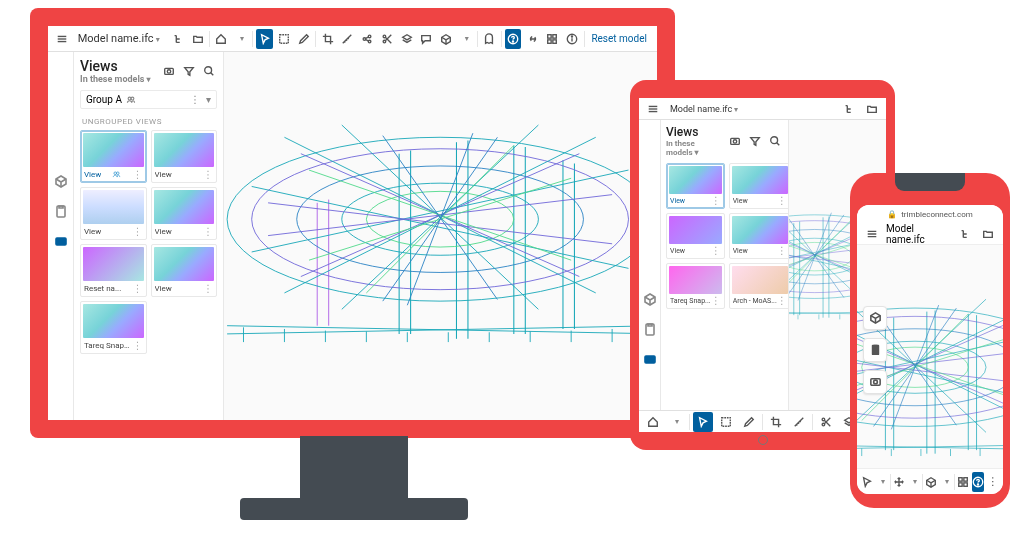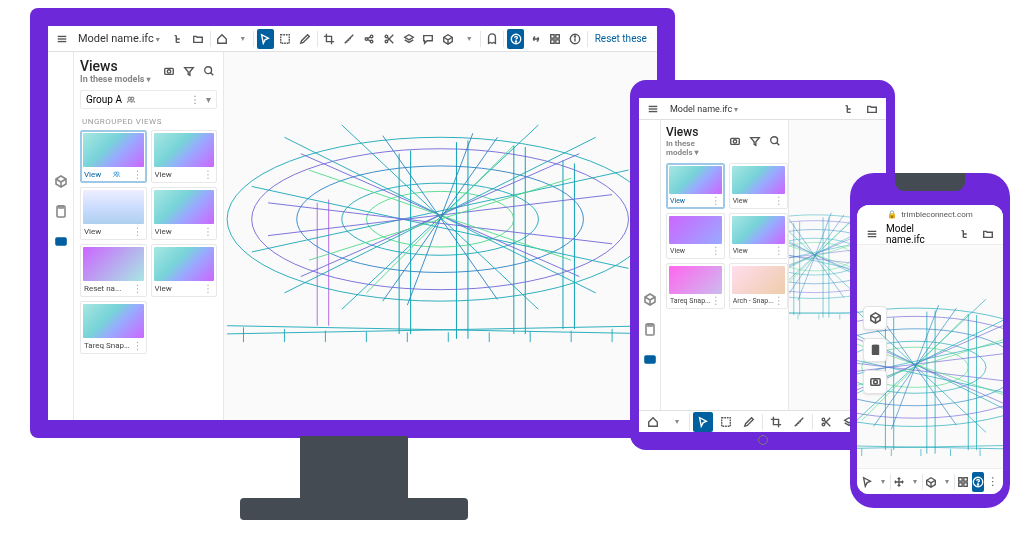--- a/index.html
+++ b/index.html
@@ -1,19 +1,19 @@
 <!DOCTYPE html>
 <html><head>
 <meta charset="utf-8">
 <style>
   * { box-sizing: border-box; margin: 0; padding: 0; }
   body { font-family: -apple-system, BlinkMacSystemFont, "Segoe UI", Roboto, Arial, sans-serif; background: #fff; width: 1024px; height: 538px; overflow: hidden; position: relative; }
 
   
-  .device { position: absolute; background: #6d28d9; border-radius: 10px; }
+  .device { position: absolute; background: #ef4444; border-radius: 10px; }
   .monitor { left: 30px; top: 8px; width: 645px; height: 430px; padding: 18px; border-radius: 8px; }
   .monitor-stand { position: absolute; left: 300px; top: 436px; width: 108px; height: 70px; background: #444b52; }
   .monitor-base { position: absolute; left: 240px; top: 498px; width: 228px; height: 22px; background: #444b52; border-radius: 4px; }
   .tablet { left: 630px; top: 80px; width: 265px; height: 370px; padding: 18px 9px; border-radius: 16px; }
   .tablet-home { position:absolute; left:50%; bottom:5px; transform:translateX(-50%); width:10px; height:10px; border:1px solid #777; border-radius:50%; }
   .phone { left: 850px; top: 173px; width: 160px; height: 335px; padding: 32px 7px 14px; border-radius: 24px; }
   .phone-notch { position:absolute; top:0; left:50%; transform:translateX(-50%); width:70px; height:18px; background:#444b52; border-radius:0 0 9px 9px; z-index:5; }
   .screen { background: #fff; width: 100%; height: 100%; overflow: hidden; position: relative; }
   .phone .screen { border-radius: 12px; }
 
@@ -349,21 +349,21 @@
           <svg viewBox="0 0 14 14">
             <use href="#i-grid"></use>
           </svg>
         </span>
       <span class="tbtn">
           <svg viewBox="0 0 14 14">
             <use href="#i-info"></use>
           </svg>
         </span>
       <span class="sep"></span>
-      <span class="reset-link">Reset these</span>
+      <span class="reset-link">Reset model</span>
     </div>
 
     <div class="left-rail" style="top:26px;">
       <span class="rail-btn">
           <svg viewBox="0 0 14 14">
             <use href="#i-cube"></use>
           </svg>
         </span>
       <span class="rail-btn">
           <svg viewBox="0 0 14 14">
@@ -577,21 +577,21 @@
         <div class="thumb-card">
             <div class="thumb-img" style="background:linear-gradient(135deg,#f6e,#cbe)"></div>
             <div class="thumb-cap">
               <span class="lbl">Tareq Snap...</span>
               <span class="dots">⋮</span>
             </div>
           </div>
         <div class="thumb-card">
             <div class="thumb-img" style="background:linear-gradient(135deg,#fde,#eca)"></div>
             <div class="thumb-cap">
-              <span class="lbl">Arch - Snap...</span>
+              <span class="lbl">Arch - MoAS...</span>
               <span class="dots">⋮</span>
             </div>
           </div>
       </div>
     </div>
 
     <div class="toolbar bottom" style="position:absolute;left:0;right:0;bottom:0;">
       <span class="tbtn">
           <svg viewBox="0 0 14 14">
             <use href="#i-home"></use>

